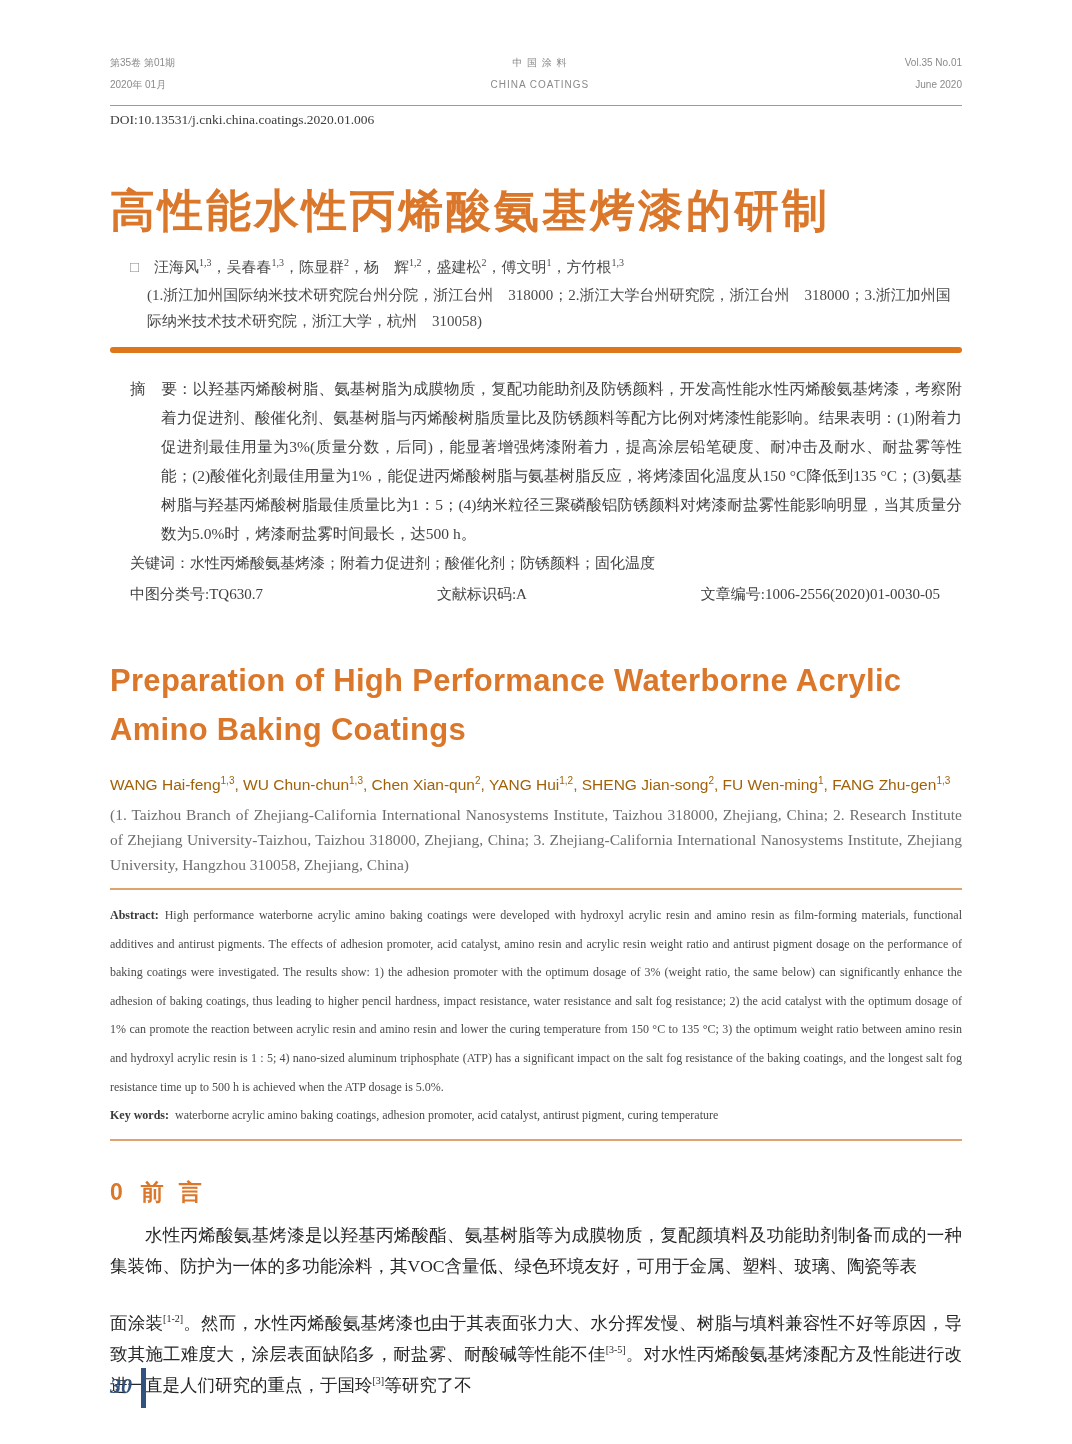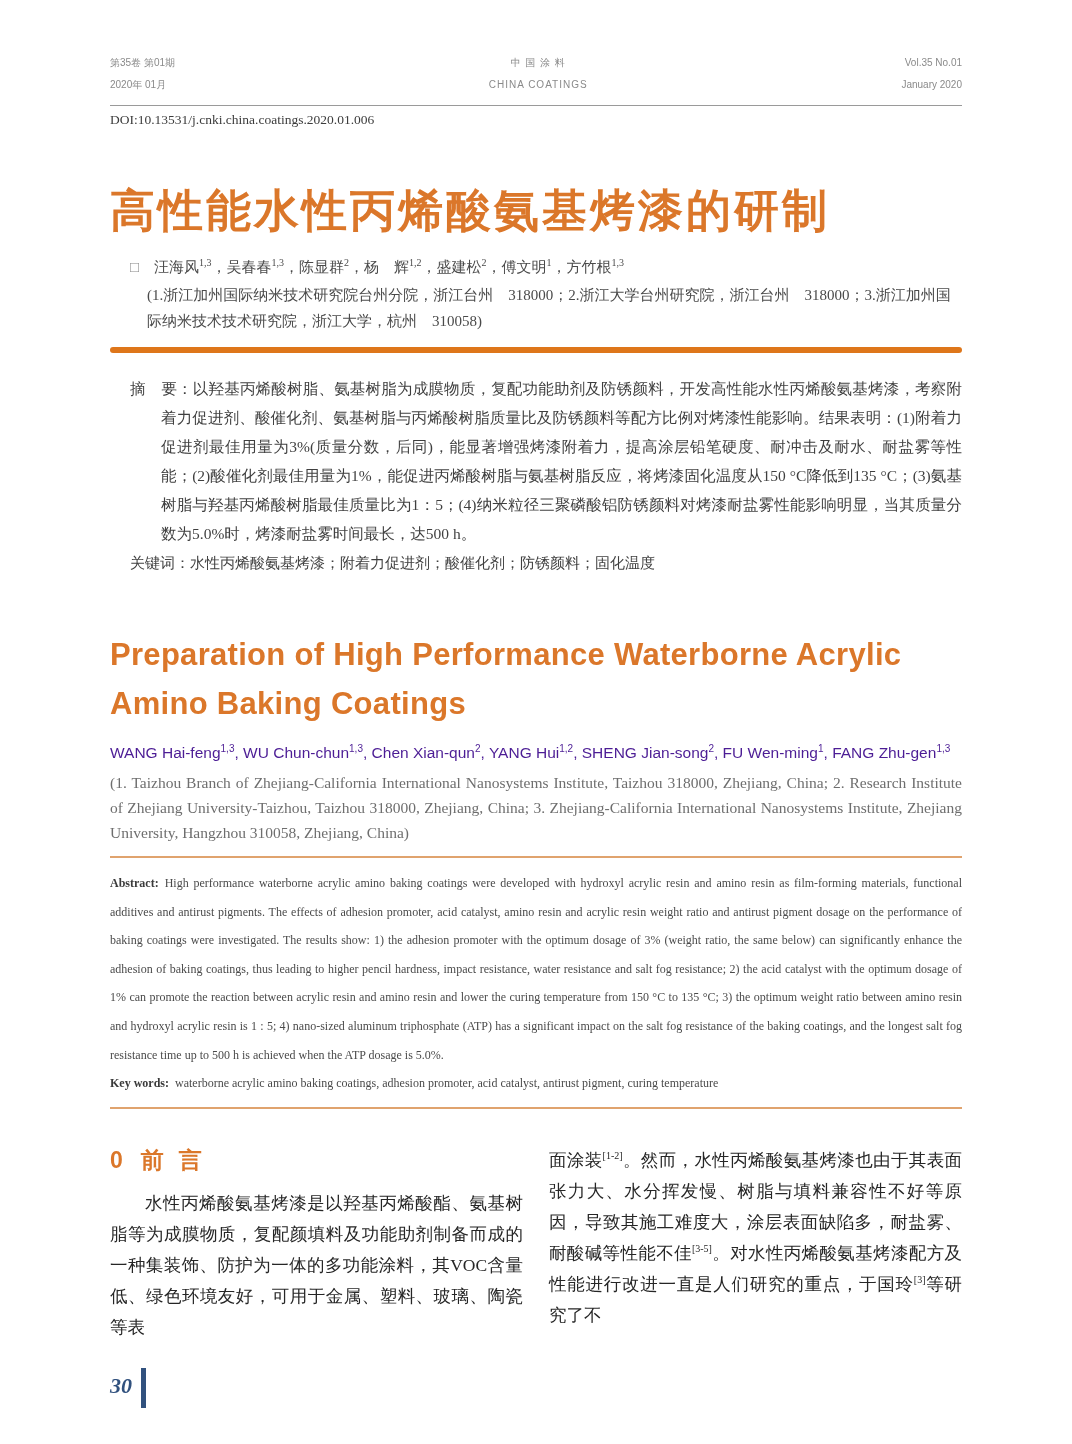--- a/index.html
+++ b/index.html
@@ -42,34 +42,34 @@
     margin:7px 0 0 20px;display:flex;justify-content:space-between;
     font-size:15px;color:#3f3f3f;padding-right:22px;
   }
 
   
   .en-title{
     margin:52px 0 0 0;font-family:"Liberation Sans","DejaVu Sans",sans-serif;
     font-size:31px;font-weight:700;color:#db772a;line-height:49px;letter-spacing:.3px;
   }
   .en-authors{
-    margin-top:16px;font-family:"Liberation Sans","DejaVu Sans",sans-serif;
-    font-size:15.5px;color:#4c1d95;
+    margin-top:22px;font-family:"Liberation Sans","DejaVu Sans",sans-serif;
+    font-size:15.5px;color:#a16207;
   }
   .en-affil{margin:8px 0 0 0;font-size:15.5px;line-height:25px;color:#6e6e6e;text-align:justify;}
   .bar-thin{margin-top:11px;height:2px;background:#e0a36e;}
   .en-abstract,.en-keywords{
     margin:11px 0 0 0;font-size:12px;line-height:28.6px;color:#4a4a4a;text-align:justify;
   }
   .en-keywords{margin-top:0;}
   .lbl-b{font-weight:bold;color:#3a3a3a;margin-right:6px;}
   .bar-thin.second{margin-top:9px;}
 
   
-  .twocol{margin-top:36px;display:flex;gap:26px;}
+  .twocol{margin-top:36px;display:flex;gap:26px;flex-direction:column;}
   .col{flex:1;min-width:0;}
   .sec-head{
     margin:0 0 12px 0;font-family:"Liberation Sans","DejaVu Sans",sans-serif;
     font-size:23px;font-weight:700;color:#db772a;
   }
   .sec-head .num{margin-right:18px;}
   .sec-head .sec-title{letter-spacing:15px;}
   .body-cn{margin:0;font-size:17.5px;line-height:31px;color:#262626;text-align:justify;}
   .body-cn.indent{text-indent:2em;}
 
@@ -94,40 +94,45 @@
       <div class="jh-left">
         <div>第35卷 第01期</div>
         <div>2020年 01月</div>
       </div>
       <div class="jh-center">
         <div>中 国 涂 料</div>
         <div>CHINA COATINGS</div>
       </div>
       <div class="jh-right">
         <div>Vol.35 No.01</div>
-        <div>January 2020</div>
+        <div>June 2020</div>
       </div>
     </header>
 
     <div class="doi">DOI:10.13531/j.cnki.china.coatings.2020.01.006</div>
 
     <h1 class="cn-title">高性能水性丙烯酸氨基烤漆的研制</h1>
 
     <div class="cn-authors">
       <span class="marker">□</span><span><span>汪海风</span><sup>1,3</sup><span>，</span></span><span><span>吴春春</span><sup>1,3</sup><span>，</span></span><span><span>陈显群</span><sup>2</sup><span>，</span></span><span><span>杨　辉</span><sup>1,2</sup><span>，</span></span><span><span>盛建松</span><sup>2</sup><span>，</span></span><span><span>傅文明</span><sup>1</sup><span>，</span></span><span><span>方竹根</span><sup>1,3</sup><span></span></span>
     </div>
 
     <div class="cn-affil">(1.浙江加州国际纳米技术研究院台州分院，浙江台州　318000；2.浙江大学台州研究院，浙江台州　318000；3.浙江加州国际纳米技术技术研究院，浙江大学，杭州　310058)</div>
 
     <div class="bar-thick"></div>
 
     <p class="cn-abstract"><span>摘　要：</span><span>以羟基丙烯酸树脂、氨基树脂为成膜物质，复配功能助剂及防锈颜料，开发高性能水性丙烯酸氨基烤漆，考察附着力促进剂、酸催化剂、氨基树脂与丙烯酸树脂质量比及防锈颜料等配方比例对烤漆性能影响。结果表明：(1)附着力促进剂最佳用量为3%(质量分数，后同)，能显著增强烤漆附着力，提高涂层铅笔硬度、耐冲击及耐水、耐盐雾等性能；(2)酸催化剂最佳用量为1%，能促进丙烯酸树脂与氨基树脂反应，将烤漆固化温度从150 °C降低到135 °C；(3)氨基树脂与羟基丙烯酸树脂最佳质量比为1：5；(4)纳米粒径三聚磷酸铝防锈颜料对烤漆耐盐雾性能影响明显，当其质量分数为5.0%时，烤漆耐盐雾时间最长，达500 h。</span></p>
 
     <p class="cn-keywords"><span>关键词：</span><span>水性丙烯酸氨基烤漆；附着力促进剂；酸催化剂；防锈颜料；固化温度</span></p>
 
+    <div class="cls-row">
+      <span>中图分类号:TQ630.7</span>
+      <span>文献标识码:A</span>
+      <span>文章编号:1006-2556(2020)01-0030-05</span>
+    </div>
 
     <h2 class="en-title">Preparation of High Performance Waterborne Acrylic Amino Baking Coatings</h2>
 
     <div class="en-authors"><span><span>WANG Hai-feng</span><sup>1,3</sup><span>, </span></span><span><span>WU Chun-chun</span><sup>1,3</sup><span>, </span></span><span><span>Chen Xian-qun</span><sup>2</sup><span>, </span></span><span><span>YANG Hui</span><sup>1,2</sup><span>, </span></span><span><span>SHENG Jian-song</span><sup>2</sup><span>, </span></span><span><span>FU Wen-ming</span><sup>1</sup><span>, </span></span><span><span>FANG Zhu-gen</span><sup>1,3</sup><span></span></span>
     </div>
 
     <p class="en-affil">(1. Taizhou Branch of Zhejiang-California International Nanosystems Institute, Taizhou 318000, Zhejiang, China; 2. Research Institute of Zhejiang University-Taizhou, Taizhou 318000, Zhejiang, China; 3. Zhejiang-California International Nanosystems Institute, Zhejiang University, Hangzhou 310058, Zhejiang, China)</p>
 
     <div class="bar-thin"></div>
 

